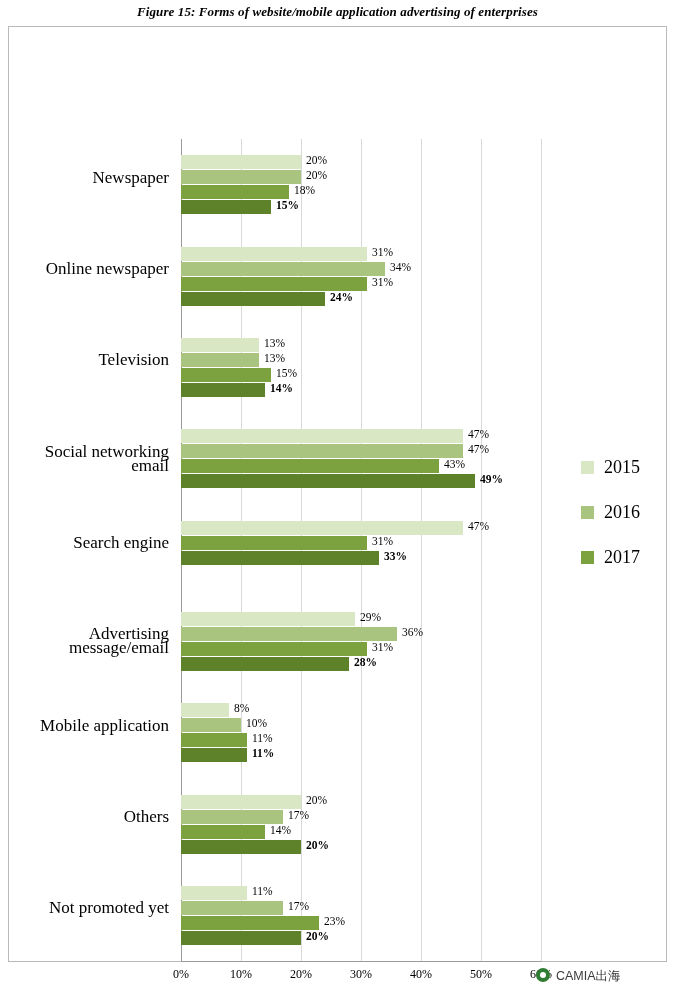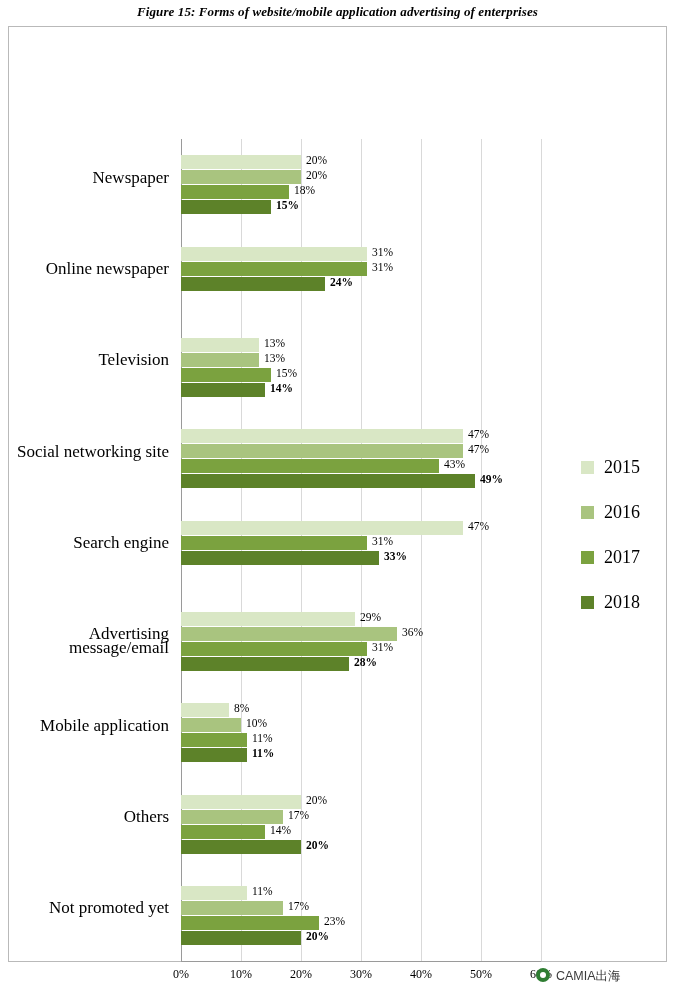--- a/index.html
+++ b/index.html
@@ -196,20 +196,24 @@
           <div class="bar-label bold" style="left: 95px;">15%</div>
         </div>
       </div>
       <div class="cat-label" style="top: 31.6667px; right: 372px;">Newspaper</div>
       <div class="group" style="top: 107.5px;">
         <div class="bar-row">
           <div class="bar" style="width: 186px; background: rgb(217, 231, 197);"></div>
           <div class="bar-label" style="left: 191px;">31%</div>
         </div>
         <div class="bar-row">
+          <div class="bar" style="width: 204px; background: rgb(169, 196, 127);"></div>
+          <div class="bar-label" style="left: 209px;">34%</div>
+        </div>
+        <div class="bar-row">
           <div class="bar" style="width: 186px; background: rgb(123, 162, 63);"></div>
           <div class="bar-label" style="left: 191px;">31%</div>
         </div>
         <div class="bar-row">
           <div class="bar" style="width: 144px; background: rgb(93, 130, 41);"></div>
           <div class="bar-label bold" style="left: 149px;">24%</div>
         </div>
       </div>
       <div class="cat-label" style="top: 123px; right: 372px;">Online newspaper</div>
       <div class="group" style="top: 198.833px;">
@@ -242,21 +246,21 @@
         </div>
         <div class="bar-row">
           <div class="bar" style="width: 258px; background: rgb(123, 162, 63);"></div>
           <div class="bar-label" style="left: 263px;">43%</div>
         </div>
         <div class="bar-row">
           <div class="bar" style="width: 294px; background: rgb(93, 130, 41);"></div>
           <div class="bar-label bold" style="left: 299px;">49%</div>
         </div>
       </div>
-      <div class="cat-label" style="top: 305.667px; right: 372px;">Social networking site</div>
+      <div class="cat-label" style="top: 305.667px; right: 372px;">Social networking email</div>
       <div class="group" style="top: 381.5px;">
         <div class="bar-row">
           <div class="bar" style="width: 282px; background: rgb(217, 231, 197);"></div>
           <div class="bar-label" style="left: 287px;">47%</div>
         </div>
         <div class="bar-row">
           <div class="bar" style="width: 186px; background: rgb(123, 162, 63);"></div>
           <div class="bar-label" style="left: 191px;">31%</div>
         </div>
         <div class="bar-row">
@@ -347,24 +351,20 @@
         <span class="legend-swatch" style="background: rgb(217, 231, 197);"></span>
         <span class="legend-text">2015</span>
       </div>
       <div class="legend-item">
         <span class="legend-swatch" style="background: rgb(169, 196, 127);"></span>
         <span class="legend-text">2016</span>
       </div>
       <div class="legend-item">
         <span class="legend-swatch" style="background: rgb(123, 162, 63);"></span>
         <span class="legend-text">2017</span>
-      </div>
-      <div class="legend-item">
-        <span class="legend-swatch" style="background: rgb(93, 130, 41);"></span>
-        <span class="legend-text">2018</span>
       </div>
     </div>
 </div>
 
 <div class="watermark">
   <span class="wm-logo"></span>
   <span>CAMIA出海</span>
 </div>
 
 </body></html>

